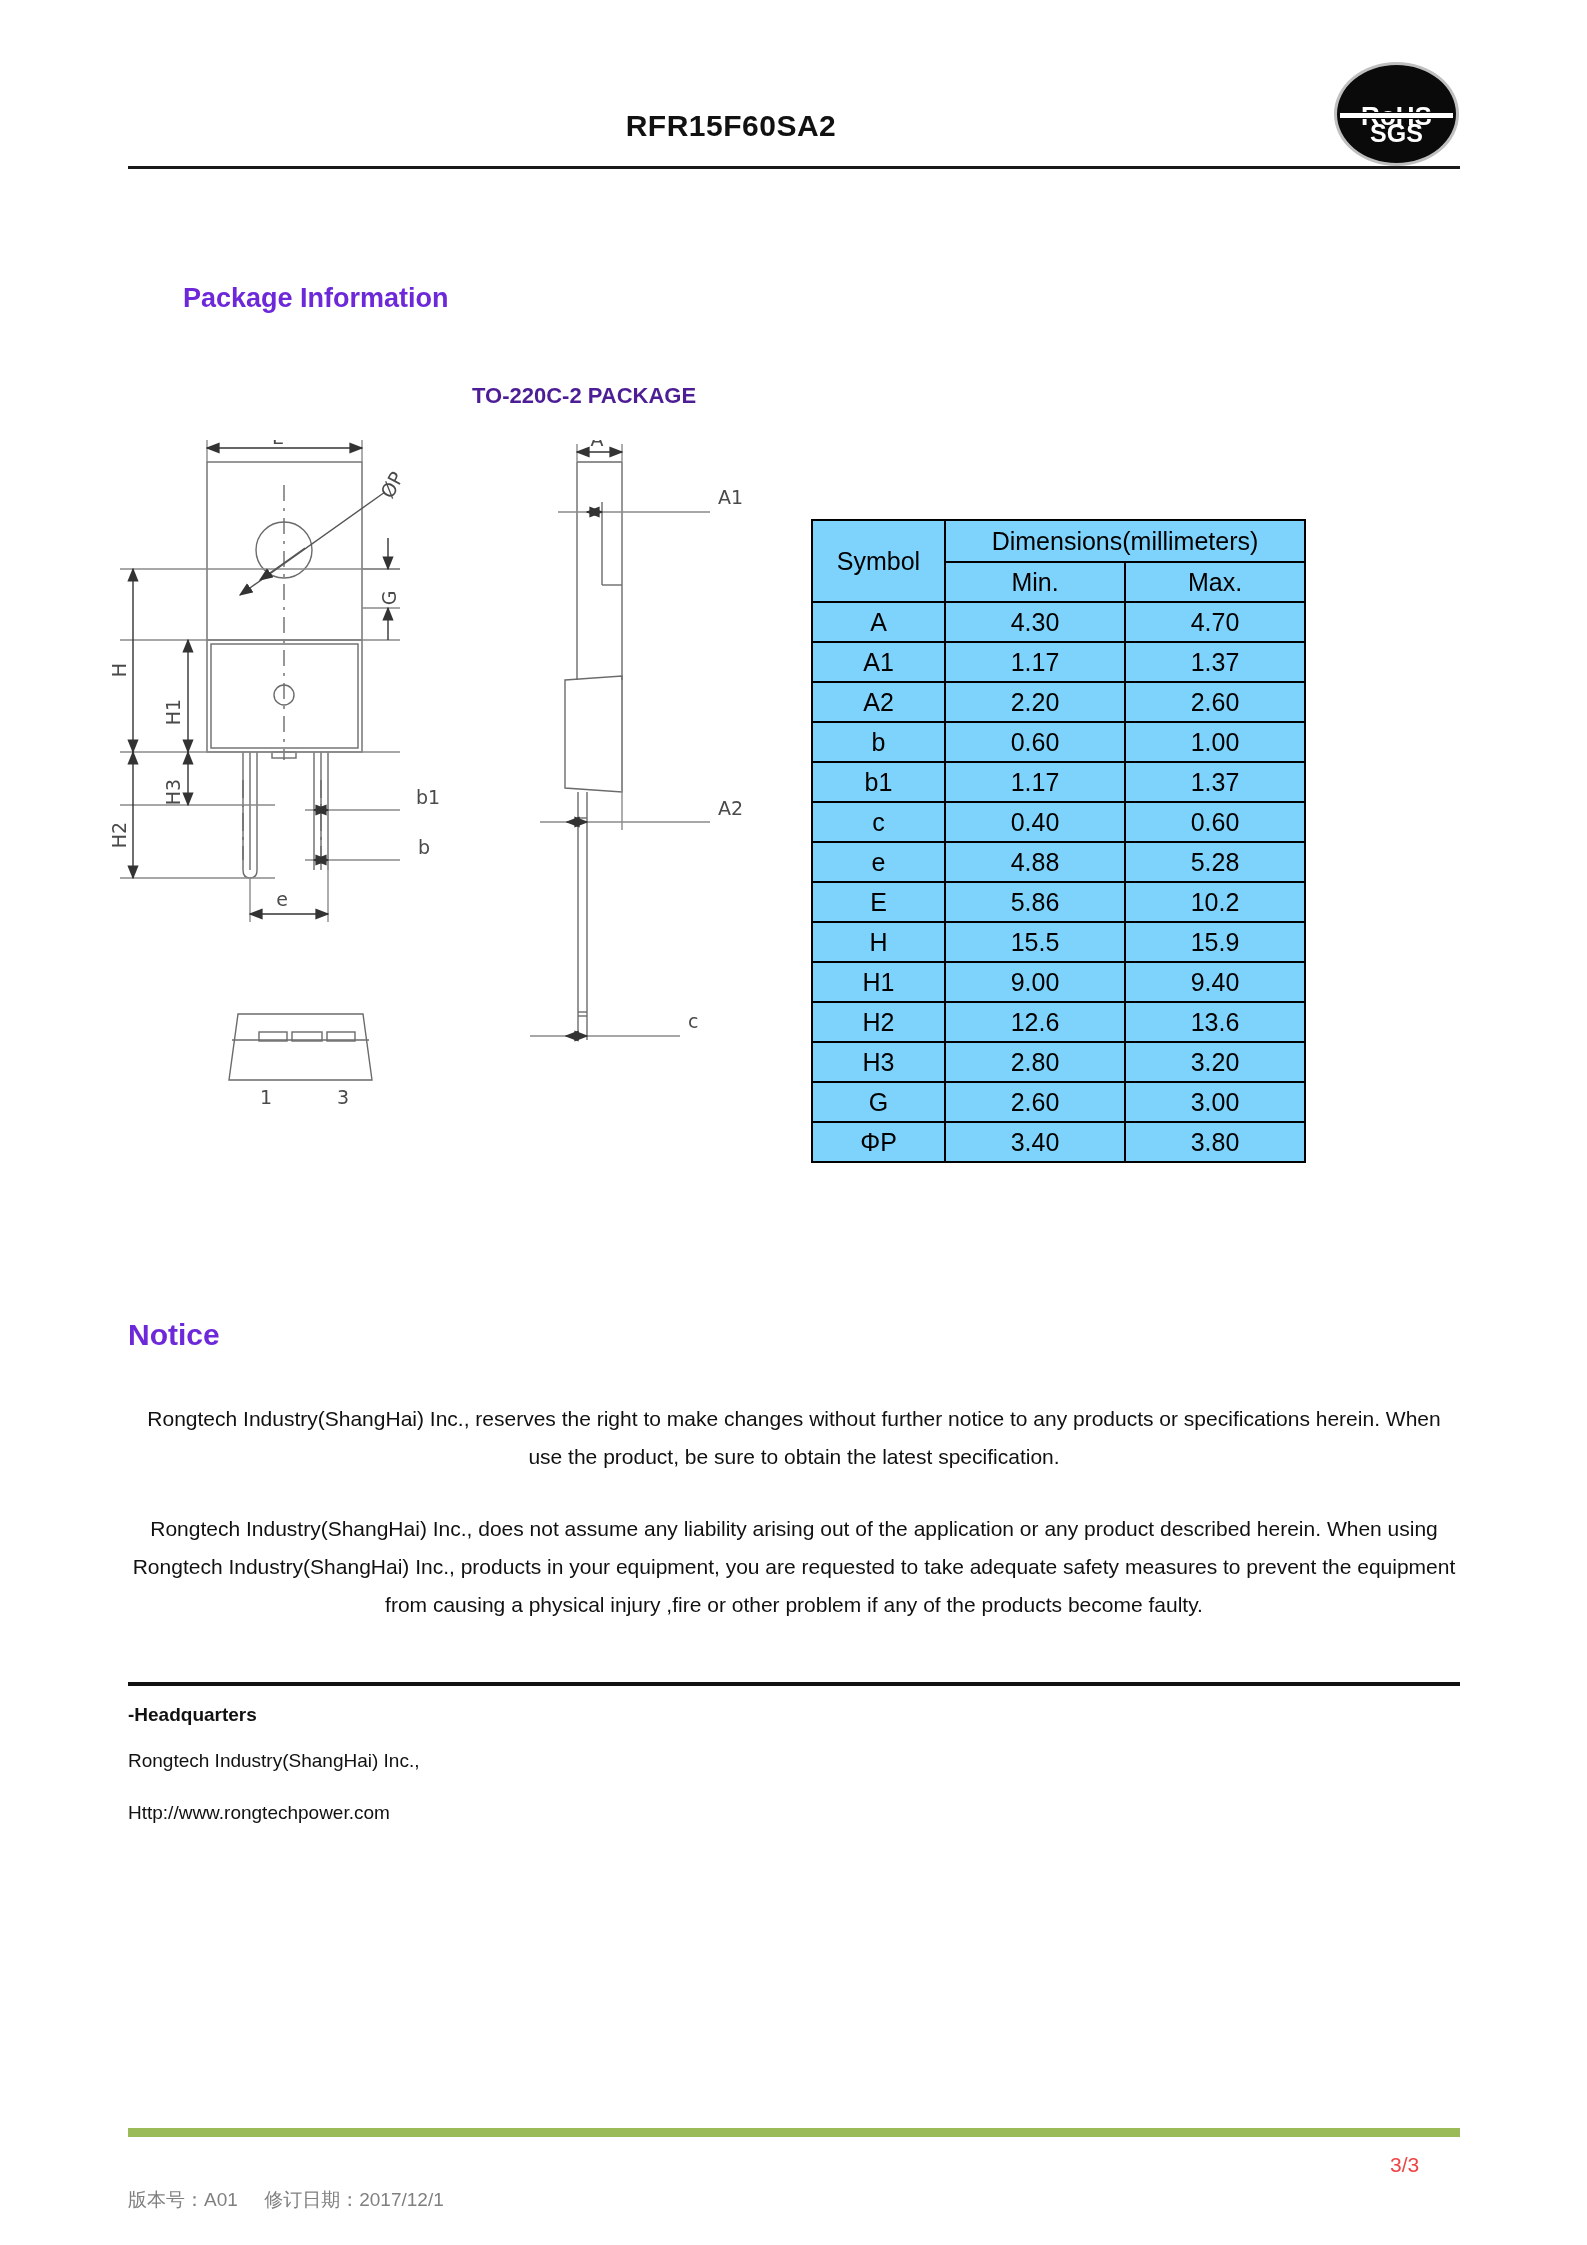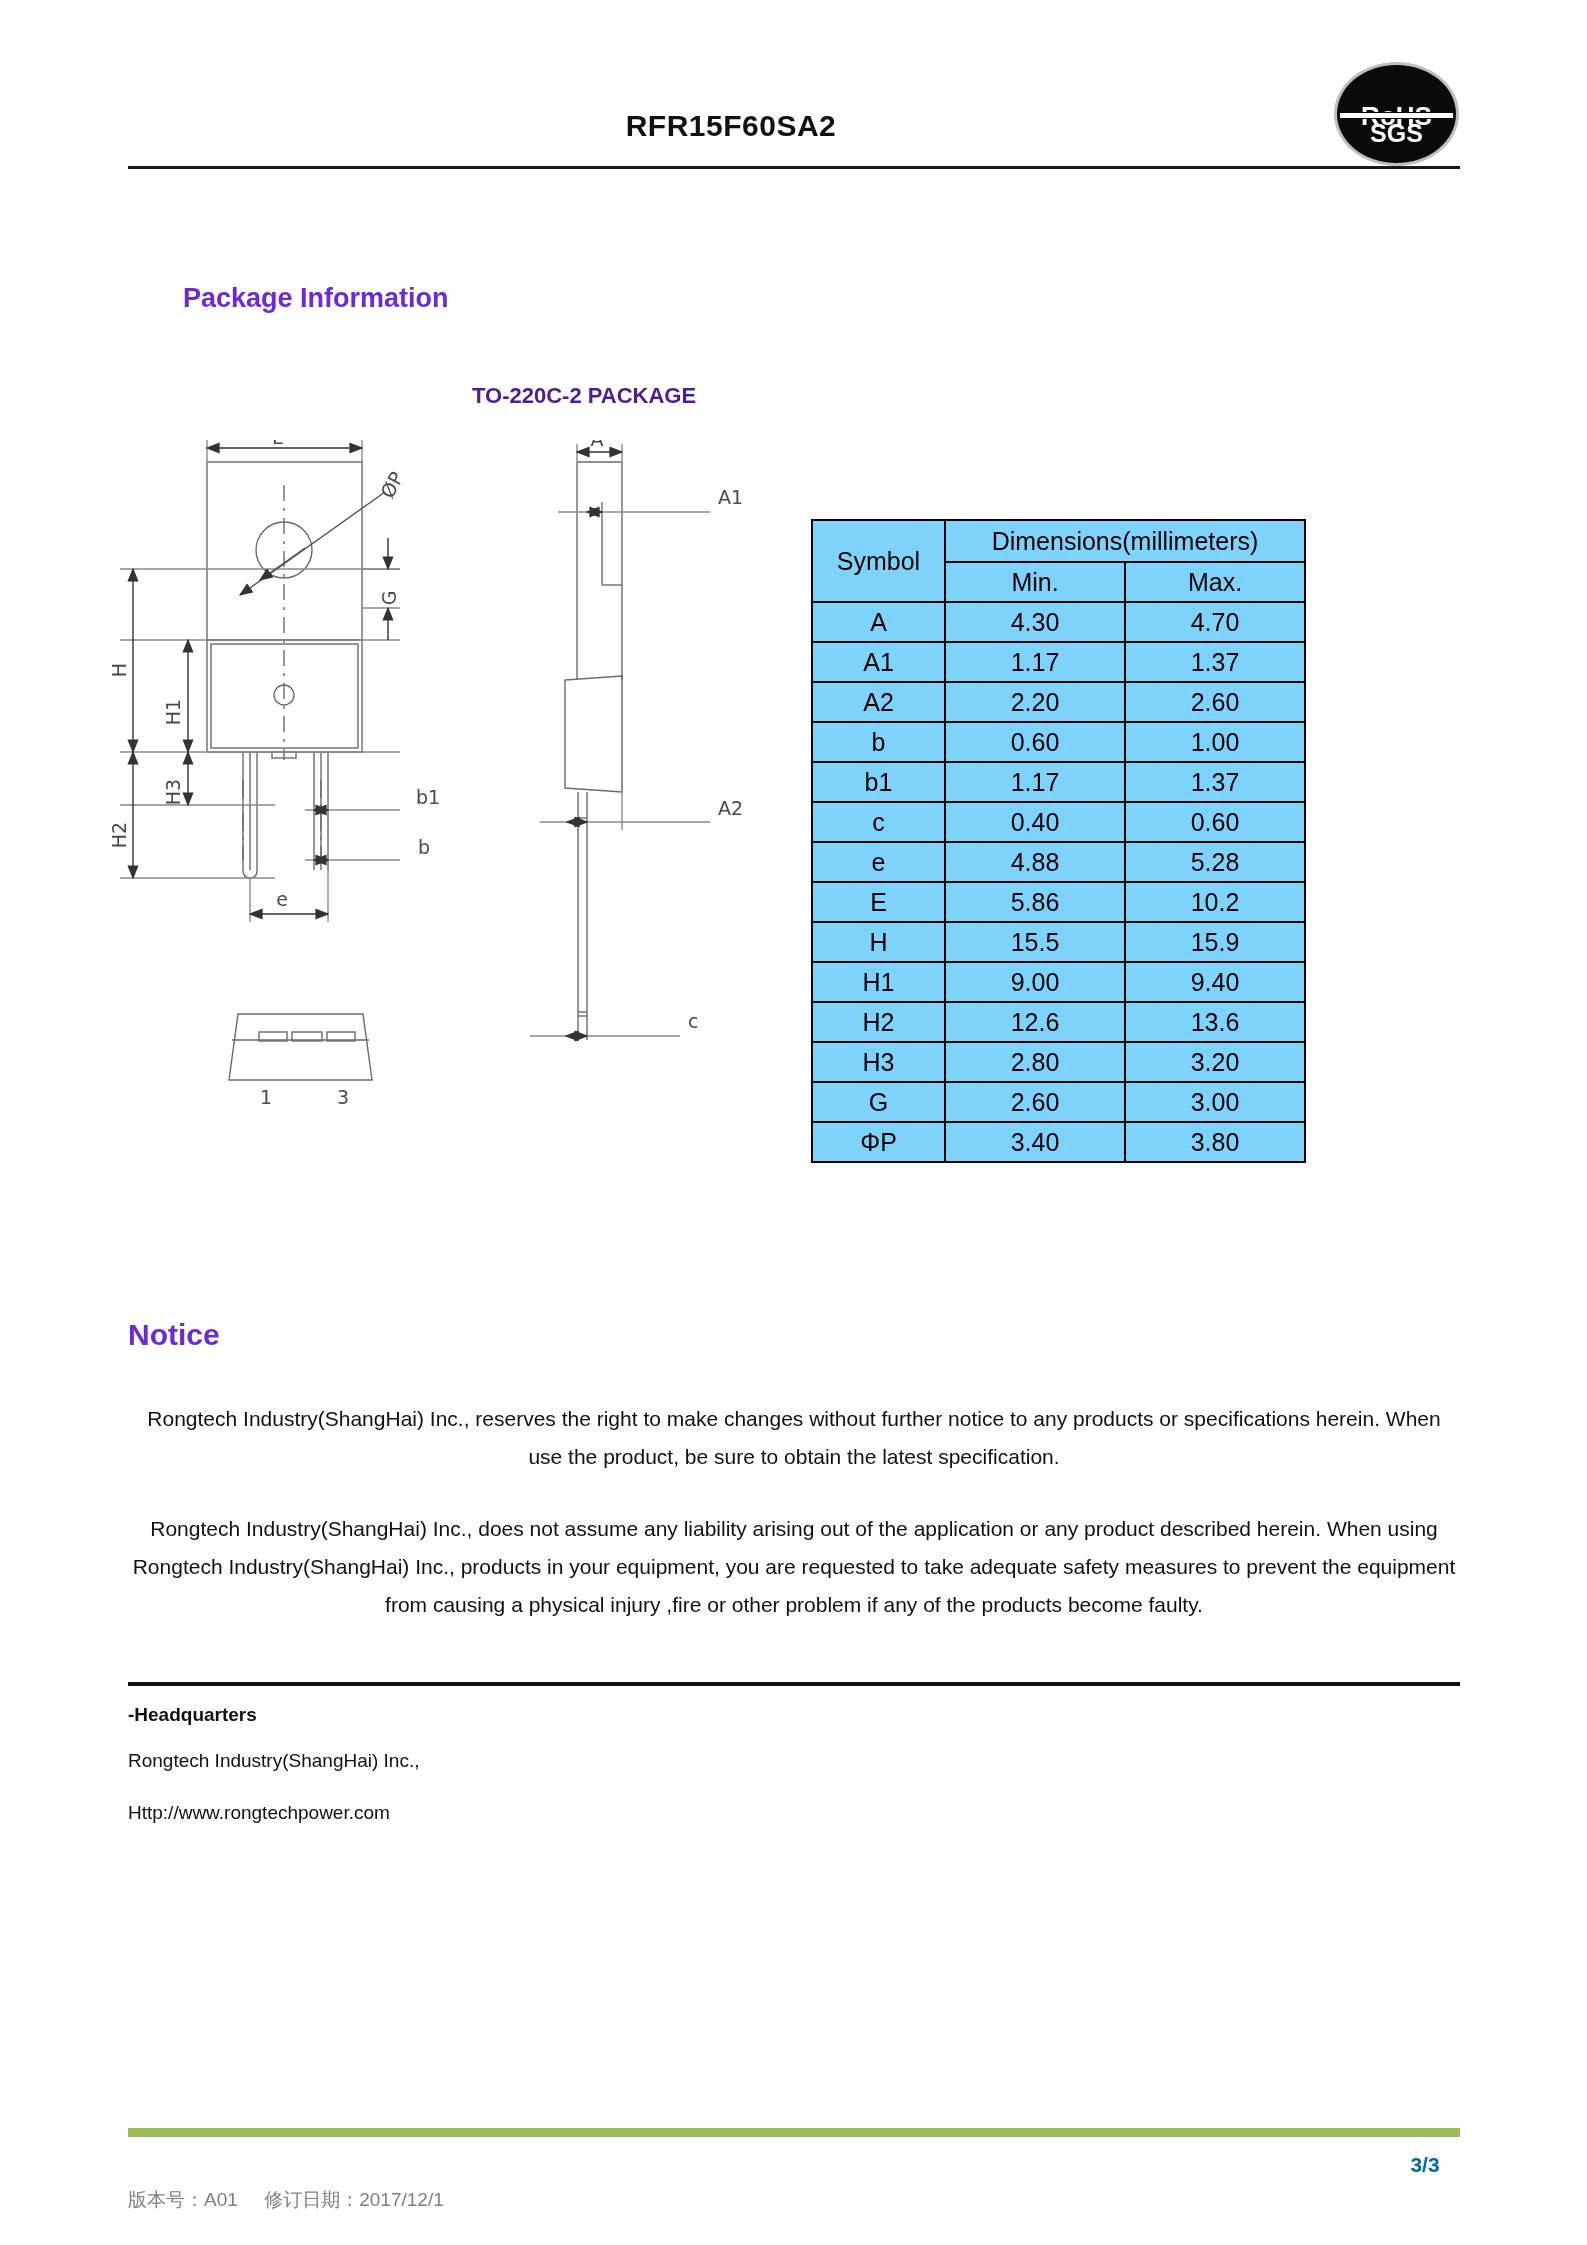--- a/index.html
+++ b/index.html
@@ -121,22 +121,22 @@
     background:#9bbb59;
   }
   .footer-left{
     position:absolute;left:128px;top:2155px;
     font-size:19px;color:#808080;
     white-space:pre;
     margin-top:32px;
   }
   .footer-right{
     position:absolute;left:1390px;top:2153px;width:70px;
-    text-align:center;
-    font-size:21px;color:#0369a1;font-weight:bold;
+    text-align:left;
+    font-size:21px;color:#ef4444;font-weight:normal;
   }
 
   
   .drawing{position:absolute;left:100px;top:440px;width:700px;height:690px;}
   .drawing svg{display:block;}
 </style>
 </head>
 <body>
 
 <div class="page">

